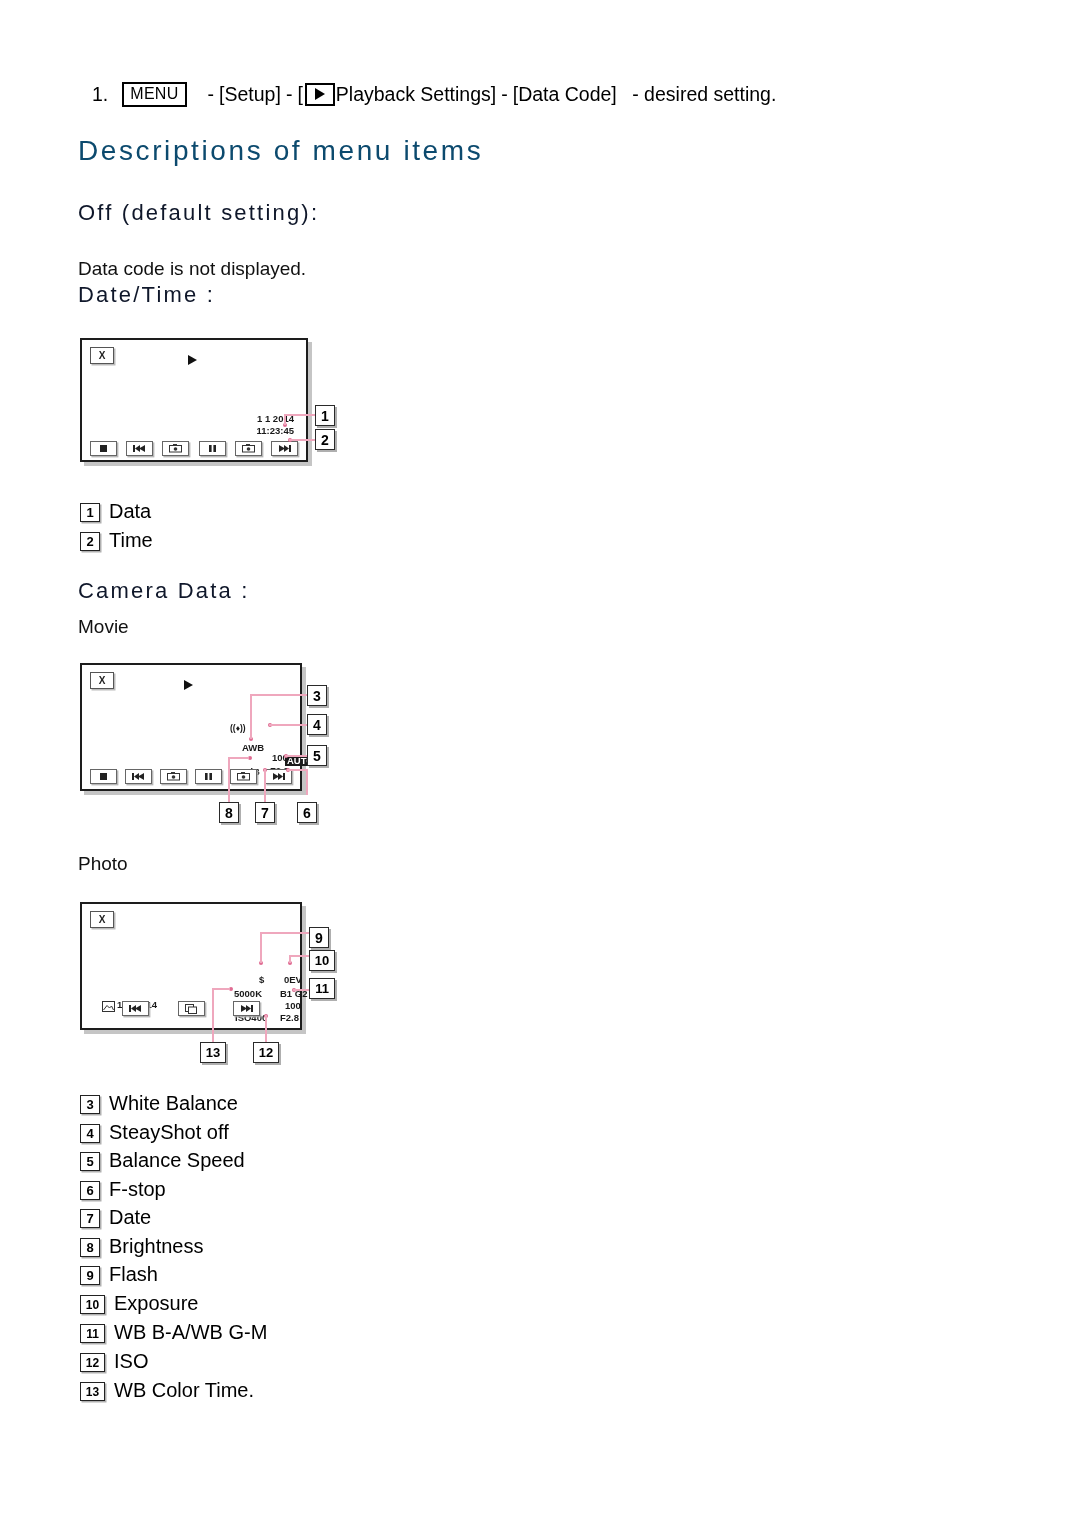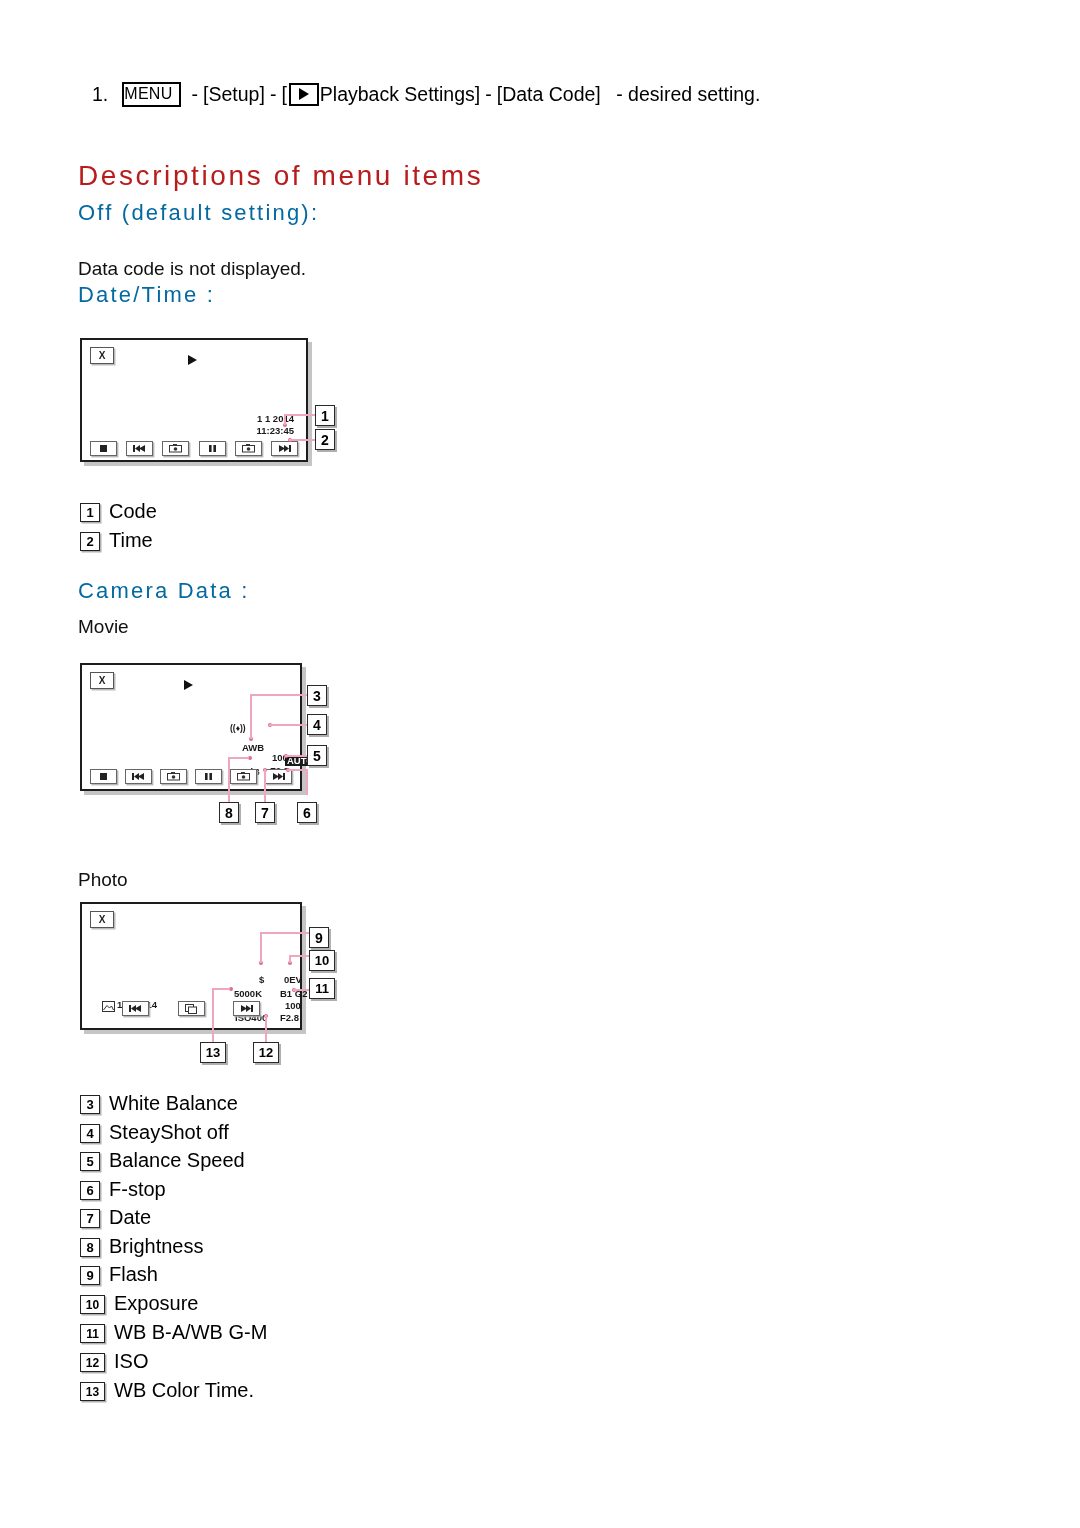--- a/index.html
+++ b/index.html
@@ -32,25 +32,25 @@
     font-size: 19.5px;
     white-space: nowrap;
   }
   .step-num {
     margin-right: 14px;
     font-size: 19.5px;
   }
   .menu-key {
     display: inline-block;
     border: 2px solid #000;
-    padding: 1px 6px 2px 0;
+    padding: 1px 6px 2px 6px;
     font-size: 16px;
     letter-spacing: 0.3px;
     line-height: 1.1;
-    margin-right: 6px;
+    margin-right: 16px;
   }
   .sep {
     margin: 0 5px;
   }
   .play-key {
     display: inline-flex;
     align-items: center;
     justify-content: center;
     border: 2.5px solid #000;
     width: 26px;
@@ -62,33 +62,33 @@
     width: 0; height: 0;
     border-left: 10px solid #000;
     border-top: 6px solid transparent;
     border-bottom: 6px solid transparent;
   }
 
   
   .h1 {
     position: absolute;
     left: 78px;
-    top: 160px;
+    top: 135px;
     font-size: 28px;
     letter-spacing: 2.6px;
     font-weight: normal;
-    color: #b91c1c;
+    color: #0c4a6e;
   }
   .h2 {
     position: absolute;
     left: 78px;
     font-size: 22px;
     letter-spacing: 2.2px;
     font-weight: normal;
-    color: #0369a1;
+    color: #0f172a;
   }
   .para {
     position: absolute;
     left: 78px;
     font-size: 19px;
     color: #111;
   }
 
   
   .calloutlist {
@@ -300,21 +300,21 @@
     <div class="cbox" style="left:315px; top:405px;">1</div>
 
     <div class="dot" style="left:288px; top:438px;"></div>
     <div class="lead h" style="left:289px; top:439px; width:27px;"></div>
     <div class="cbox" style="left:315px; top:429px;">2</div>
   </div>
 
   <div class="calloutlist" style="top:500px;">
     <div class="row">
       <span class="numbox">1</span>
-      <span class="lbl">Code</span>
+      <span class="lbl">Data</span>
     </div>
     <div class="row">
       <span class="numbox">2</span>
       <span class="lbl">Time</span>
     </div>
   </div>
 
   <div class="h2" style="top:578px;">Camera Data :</div>
   <div class="para" style="top:616px;">Movie</div>
 
@@ -394,21 +394,21 @@
     <div class="dot" style="left:263px; top:768px;"></div>
     <div class="lead v" style="left:264px; top:769px; height:33px;"></div>
     <div class="cbox" style="left:255px; top:802px;">7</div>
 
     <div class="dot" style="left:248px; top:756px;"></div>
     <div class="lead h" style="left:228px; top:757px; width:21px;"></div>
     <div class="lead v" style="left:228px; top:757px; height:45px;"></div>
     <div class="cbox" style="left:219px; top:802px;">8</div>
   </div>
 
-  <div class="para" style="top:853px;margin-top:16px;">Photo</div>
+  <div class="para" style="top:853px;">Photo</div>
 
   <div class="shot" style="left:0;top:0;">
     <div class="screen" style="left:80px; top:902px; width:222px; height:128px;">
       <div class="xbtn" style="left:8px; top:7px;">X</div>
 
       <div class="osd sz9" style="left:177px; top:71px;">$</div>
       <div class="osd sz9" style="left:202px; top:71px;">0EV</div>
       <div class="osd sz9" style="left:152px; top:85px;">5000K</div>
       <div class="osd sz9" style="left:198px; top:85px;">B1 G2</div>
       <div class="osd sz9" style="left:203px; top:97px;">100</div>

